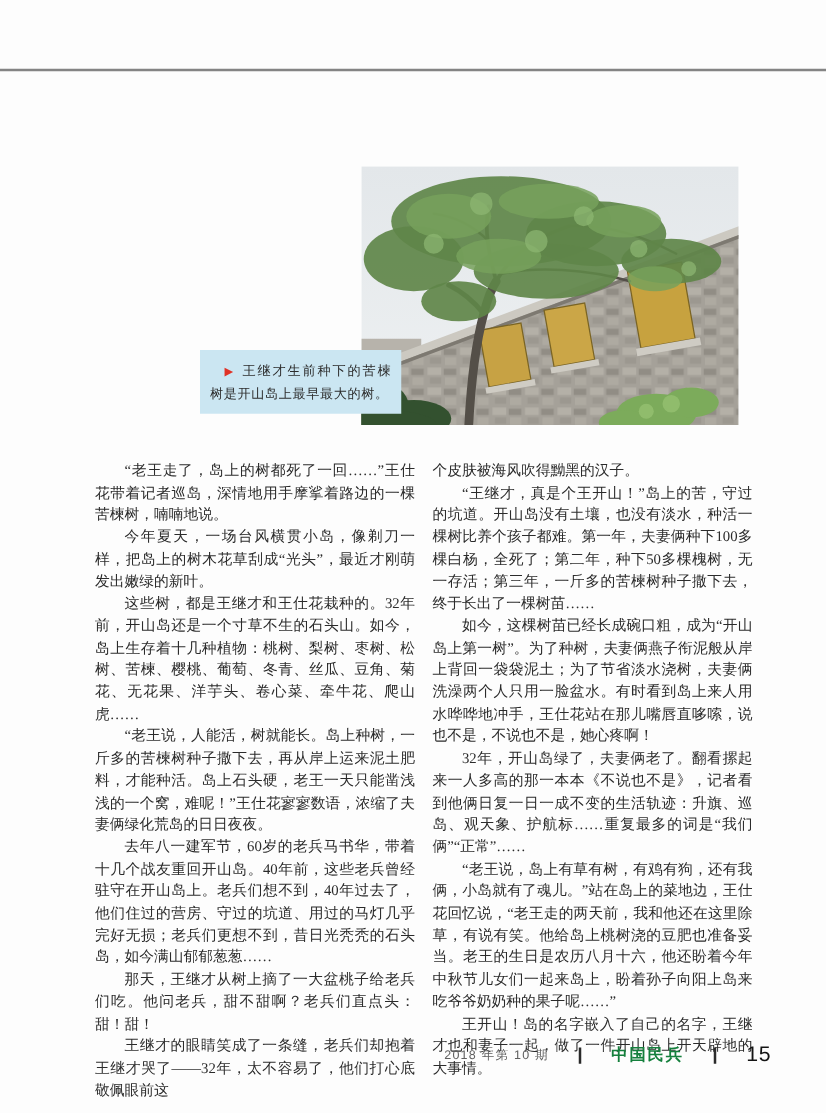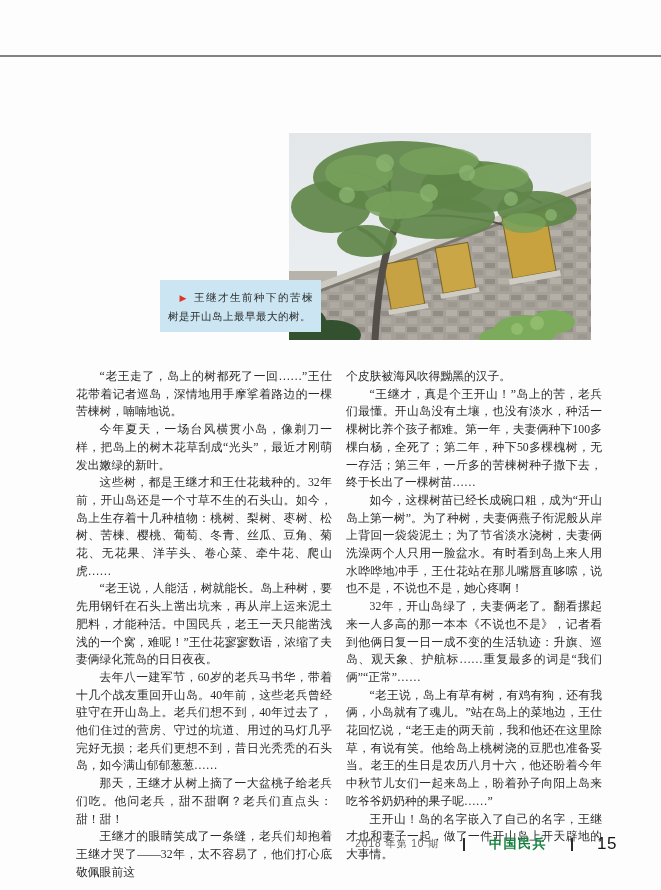--- a/index.html
+++ b/index.html
@@ -134,28 +134,28 @@
     <p>
       <span class="mark">▶</span><span>王继才生前种下的苦楝树是开山岛上最早最大的树。</span>
     </p>
   </div>
 
   <div class="body-cols">
     <div class="col">
       <p class="ind">“老王走了，岛上的树都死了一回……”王仕花带着记者巡岛，深情地用手摩挲着路边的一棵苦楝树，喃喃地说。</p>
       <p class="ind">今年夏天，一场台风横贯小岛，像剃刀一样，把岛上的树木花草刮成“光头”，最近才刚萌发出嫩绿的新叶。</p>
       <p class="ind">这些树，都是王继才和王仕花栽种的。32年前，开山岛还是一个寸草不生的石头山。如今，岛上生存着十几种植物：桃树、梨树、枣树、松树、苦楝、樱桃、葡萄、冬青、丝瓜、豆角、菊花、无花果、洋芋头、卷心菜、牵牛花、爬山虎……</p>
-      <p class="ind">“老王说，人能活，树就能长。岛上种树，要先用钢钎在石头上凿出坑来，再从岸上运来泥土肥料，才能种活。中国民兵，老王一天只能凿浅浅的一个窝，难呢！”王仕花寥寥数语，浓缩了夫妻俩绿化荒岛的日日夜夜。</p>
+      <p class="ind">“老王说，人能活，树就能长。岛上种树，一斤多的苦楝树种子撒下去，再从岸上运来泥土肥料，才能种活。岛上石头硬，老王一天只能凿浅浅的一个窝，难呢！”王仕花寥寥数语，浓缩了夫妻俩绿化荒岛的日日夜夜。</p>
       <p class="ind">去年八一建军节，60岁的老兵马书华，带着十几个战友重回开山岛。40年前，这些老兵曾经驻守在开山岛上。老兵们想不到，40年过去了，他们住过的营房、守过的坑道、用过的马灯几乎完好无损；老兵们更想不到，昔日光秃秃的石头岛，如今满山郁郁葱葱……</p>
       <p class="ind">那天，王继才从树上摘了一大盆桃子给老兵们吃。他问老兵，甜不甜啊？老兵们直点头：甜！甜！</p>
       <p class="ind">王继才的眼睛笑成了一条缝，老兵们却抱着王继才哭了——32年，太不容易了，他们打心底敬佩眼前这</p>
     </div>
     <div class="col">
       <p>个皮肤被海风吹得黝黑的汉子。</p>
-      <p class="ind">“王继才，真是个王开山！”岛上的苦，老兵们最懂。开山岛没有土壤，也没有淡水，种活一棵树比养个孩子都难。第一年，夫妻俩种下100多棵白杨，全死了；第二年，种下50多棵槐树，无一存活；第三年，一斤多的苦楝树种子撒下去，终于长出了一棵树苗……</p>
+      <p class="ind">“王继才，真是个王开山！”岛上的苦，守过的坑道。开山岛没有土壤，也没有淡水，种活一棵树比养个孩子都难。第一年，夫妻俩种下100多棵白杨，全死了；第二年，种下50多棵槐树，无一存活；第三年，一斤多的苦楝树种子撒下去，终于长出了一棵树苗……</p>
       <p class="ind">如今，这棵树苗已经长成碗口粗，成为“开山岛上第一树”。为了种树，夫妻俩燕子衔泥般从岸上背回一袋袋泥土；为了节省淡水浇树，夫妻俩洗澡两个人只用一脸盆水。有时看到岛上来人用水哗哗地冲手，王仕花站在那儿嘴唇直哆嗦，说也不是，不说也不是，她心疼啊！</p>
       <p class="ind">32年，开山岛绿了，夫妻俩老了。翻看摞起来一人多高的那一本本《不说也不是》，记者看到他俩日复一日一成不变的生活轨迹：升旗、巡岛、观天象、护航标……重复最多的词是“我们俩”“正常”……</p>
       <p class="ind">“老王说，岛上有草有树，有鸡有狗，还有我俩，小岛就有了魂儿。”站在岛上的菜地边，王仕花回忆说，“老王走的两天前，我和他还在这里除草，有说有笑。他给岛上桃树浇的豆肥也准备妥当。老王的生日是农历八月十六，他还盼着今年中秋节儿女们一起来岛上，盼着孙子向阳上岛来吃爷爷奶奶种的果子呢……”</p>
       <p class="ind">王开山！岛的名字嵌入了自己的名字，王继才也和妻子一起，做了一件开山岛上开天辟地的大事情。</p>
     </div>
   </div>
 
   <div class="footer">
     <span class="issue">2018 年第 10 期</span>
     <span class="sep"></span>

